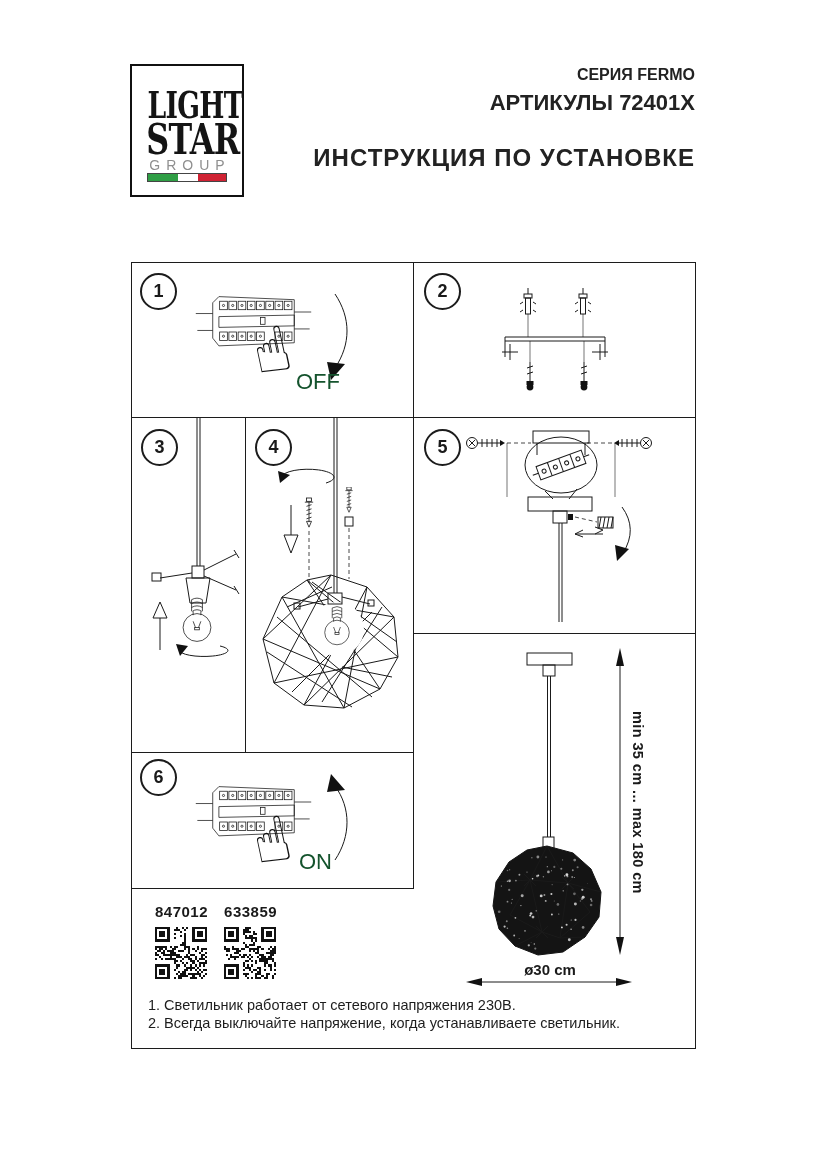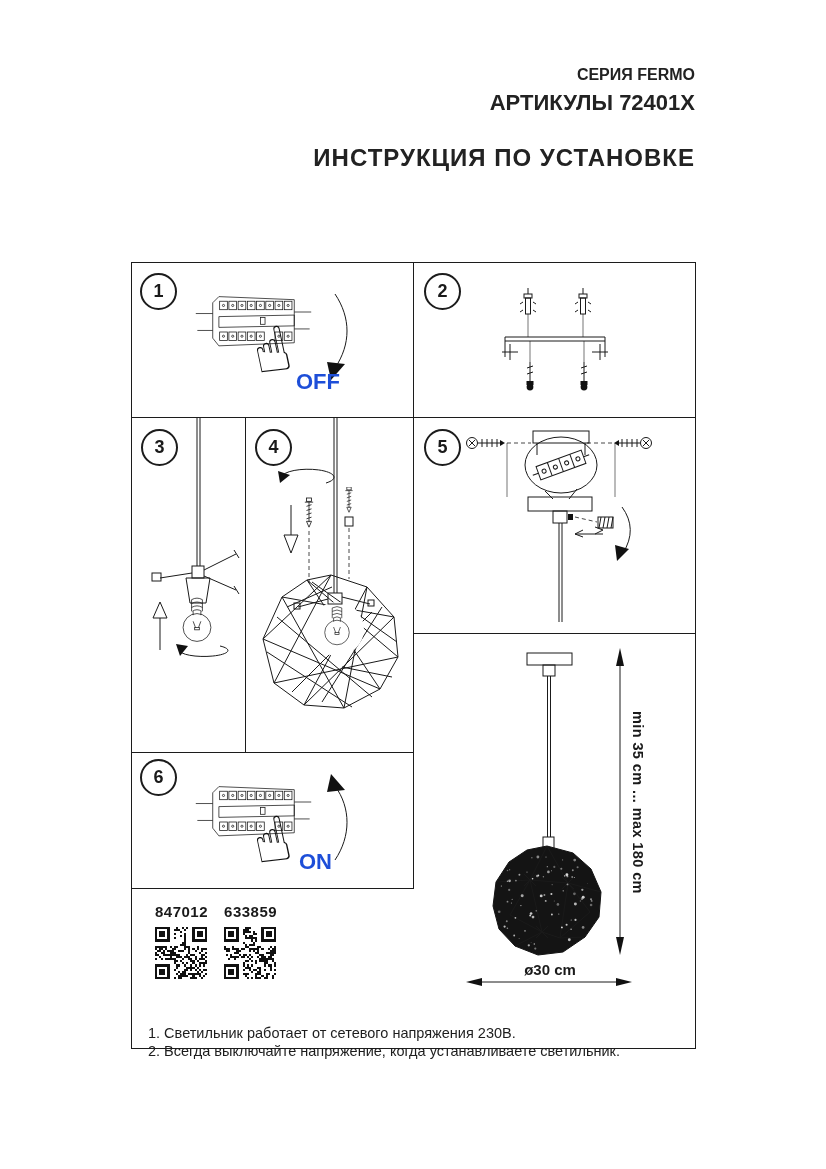--- a/index.html
+++ b/index.html
@@ -34,30 +34,30 @@
   .ill *{stroke:#1a1a1a;stroke-width:1;fill:none;}
   .ill .f{fill:#111;stroke:none;}
   .ill .wf{fill:#fff;stroke:#1a1a1a;}
   .ill .thin{stroke-width:.6;}
   .ill .dash{stroke-dasharray:4 3;stroke-width:.8;}
   .ill .sphere{fill:#141414;stroke:#141414;}
   .ill .sl{stroke:rgba(255,255,255,.55);stroke-width:.8;}
 
   .hand{font-family:"DejaVu Sans",sans-serif;font-size:62px;line-height:1;color:#111;
         transform:rotate(-12deg);}
-  .switch-label{font-size:22px;font-weight:700;color:#1d4ed8;}
+  .switch-label{font-size:22px;font-weight:400;color:#14532d;}
 
   .dim-v{left:624px;top:712px;width:28px;height:180px;display:flex;align-items:center;justify-content:center;
          writing-mode:vertical-rl;font-size:14.5px;font-weight:bold;letter-spacing:.4px;white-space:nowrap;}
   .dim-h{left:505px;top:961px;width:90px;text-align:center;font-size:15px;font-weight:bold;}
 
   .qr-label{font-size:15px;font-weight:bold;letter-spacing:.5px;}
   .qr{width:52px;height:52px;}
 
-  .notes{left:148px;top:996px;font-size:14.5px;line-height:18px;color:#1d1d1d;margin-top:28px;}
+  .notes{left:148px;top:996px;font-size:14.5px;line-height:18px;color:#1d1d1d;}
   .footer{left:0;top:1096px;width:100%;text-align:center;font-size:21px;font-weight:bold;color:#1a1a1a;}
 </style>
 </head>
 <body>
 
 <div class="page">
 
   <svg width="0" height="0" style="position:absolute" aria-hidden="true">
     <defs>
       <symbol id="sym-breaker" viewBox="0 0 150 78">
@@ -119,20 +119,30 @@
         <line x1="6" y1="5" x2="6" y2="29"></line>
         <line x1="3" y1="10" x2="9" y2="8"></line>
           <line x1="3" y1="15" x2="9" y2="13"></line>
         <line x1="3" y1="20" x2="9" y2="18"></line>
           <line x1="3" y1="25" x2="9" y2="23"></line>
         <polygon class="f" points="6,35 3,28 9,28"></polygon>
       </symbol>
     </defs>
   </svg>
 
+  <div class="abs logo-box">
+    <div class="logo-line logo-l1">LIGHT</div>
+    <div class="logo-line logo-l2">STAR</div>
+    <div class="logo-group">GROUP</div>
+    <div class="flag">
+      <div class="seg" style="width:38%;background:#2f9e45"></div>
+      <div class="seg" style="width:26%;background:#ffffff"></div>
+      <div class="seg" style="width:36%;background:#cf2233"></div>
+    </div>
+  </div>
 
   <div class="abs hdr hdr-series">СЕРИЯ FERMO</div>
   <div class="abs hdr hdr-art">АРТИКУЛЫ 72401X</div>
   <div class="abs hdr hdr-instr">
     <div>ИНСТРУКЦИЯ ПО УСТАНОВКЕ</div>
   </div>
 
   <div class="abs frame"></div>
   <div class="abs hline" style="left:131px;top:417px;width:564px;height:1px"></div>
   <div class="abs hline" style="left:413px;top:633px;width:282px;height:1px"></div>

